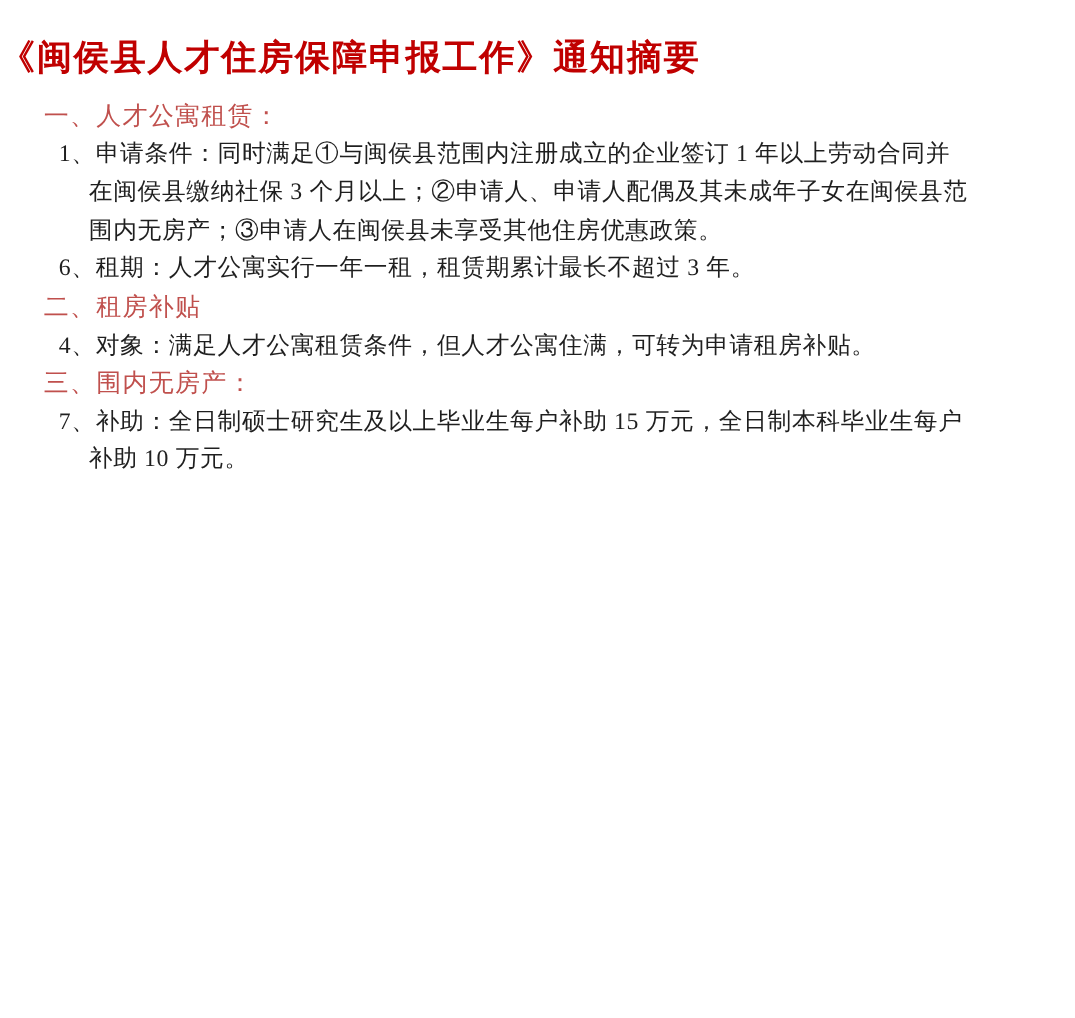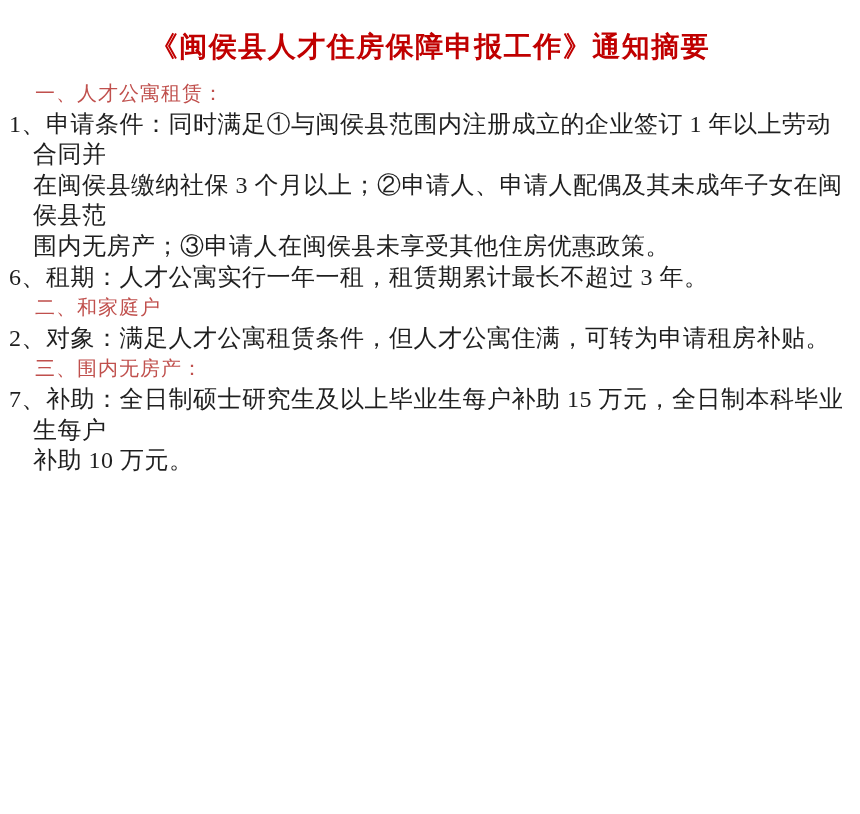--- a/index.html
+++ b/index.html
@@ -18,41 +18,41 @@
     background: var(--bg-color);
     font-family: "Liberation Serif", "DejaVu Serif", serif;
     color: var(--body-color);
     overflow: hidden;
   }
   .doc {
     padding-top: 24px;
   }
   .title {
     margin: 0 0 8px 0;
-    text-align: center;
+    text-align: left;
     font-size: 28px;
     line-height: 46px;
     font-weight: bold;
     color: var(--title-color);
     letter-spacing: 1.5px;
   }
   .heading {
     margin: 0 12px 0 35px;
     font-size: 20px;
     line-height: 30.6px;
     font-weight: normal;
     color: var(--heading-color);
     letter-spacing: 1px;
   }
   .item {
     margin: 0;
-    padding-left: 33px;
+    padding-left: 71px;
     padding-right: 12px;
     text-indent: -24px;
-    font-size: 24px;
+    font-size: 19px;
     line-height: 30.6px;
     letter-spacing: 0.5px;
     white-space: pre-line;
     color: var(--body-color);
   }
 </style>
 </head>
 <body>
 
 <div class="doc">
@@ -61,22 +61,22 @@
 
   <section>
     <h2 class="heading">一、人才公寓租赁：</h2>
     <p class="item">1、申请条件：同时满足①与闽侯县范围内注册成立的企业签订 1 年以上劳动合同并
 在闽侯县缴纳社保 3 个月以上；②申请人、申请人配偶及其未成年子女在闽侯县范
 围内无房产；③申请人在闽侯县未享受其他住房优惠政策。</p>
     <p class="item">6、租期：人才公寓实行一年一租，租赁期累计最长不超过 3 年。</p>
   </section>
 
   <section>
-    <h2 class="heading">二、和家庭户</h2>
-    <p class="item">2、对象：满足人才公寓租赁条件，但人才公寓住满，可转为申请租房补贴。</p>
+    <h2 class="heading">二、租房补贴</h2>
+    <p class="item">4、对象：满足人才公寓租赁条件，但人才公寓住满，可转为申请租房补贴。</p>
   </section>
 
   <section>
     <h2 class="heading">三、围内无房产：</h2>
     <p class="item">7、补助：全日制硕士研究生及以上毕业生每户补助 15 万元，全日制本科毕业生每户
 补助 10 万元。</p>
   </section>
 
 </div>
 

